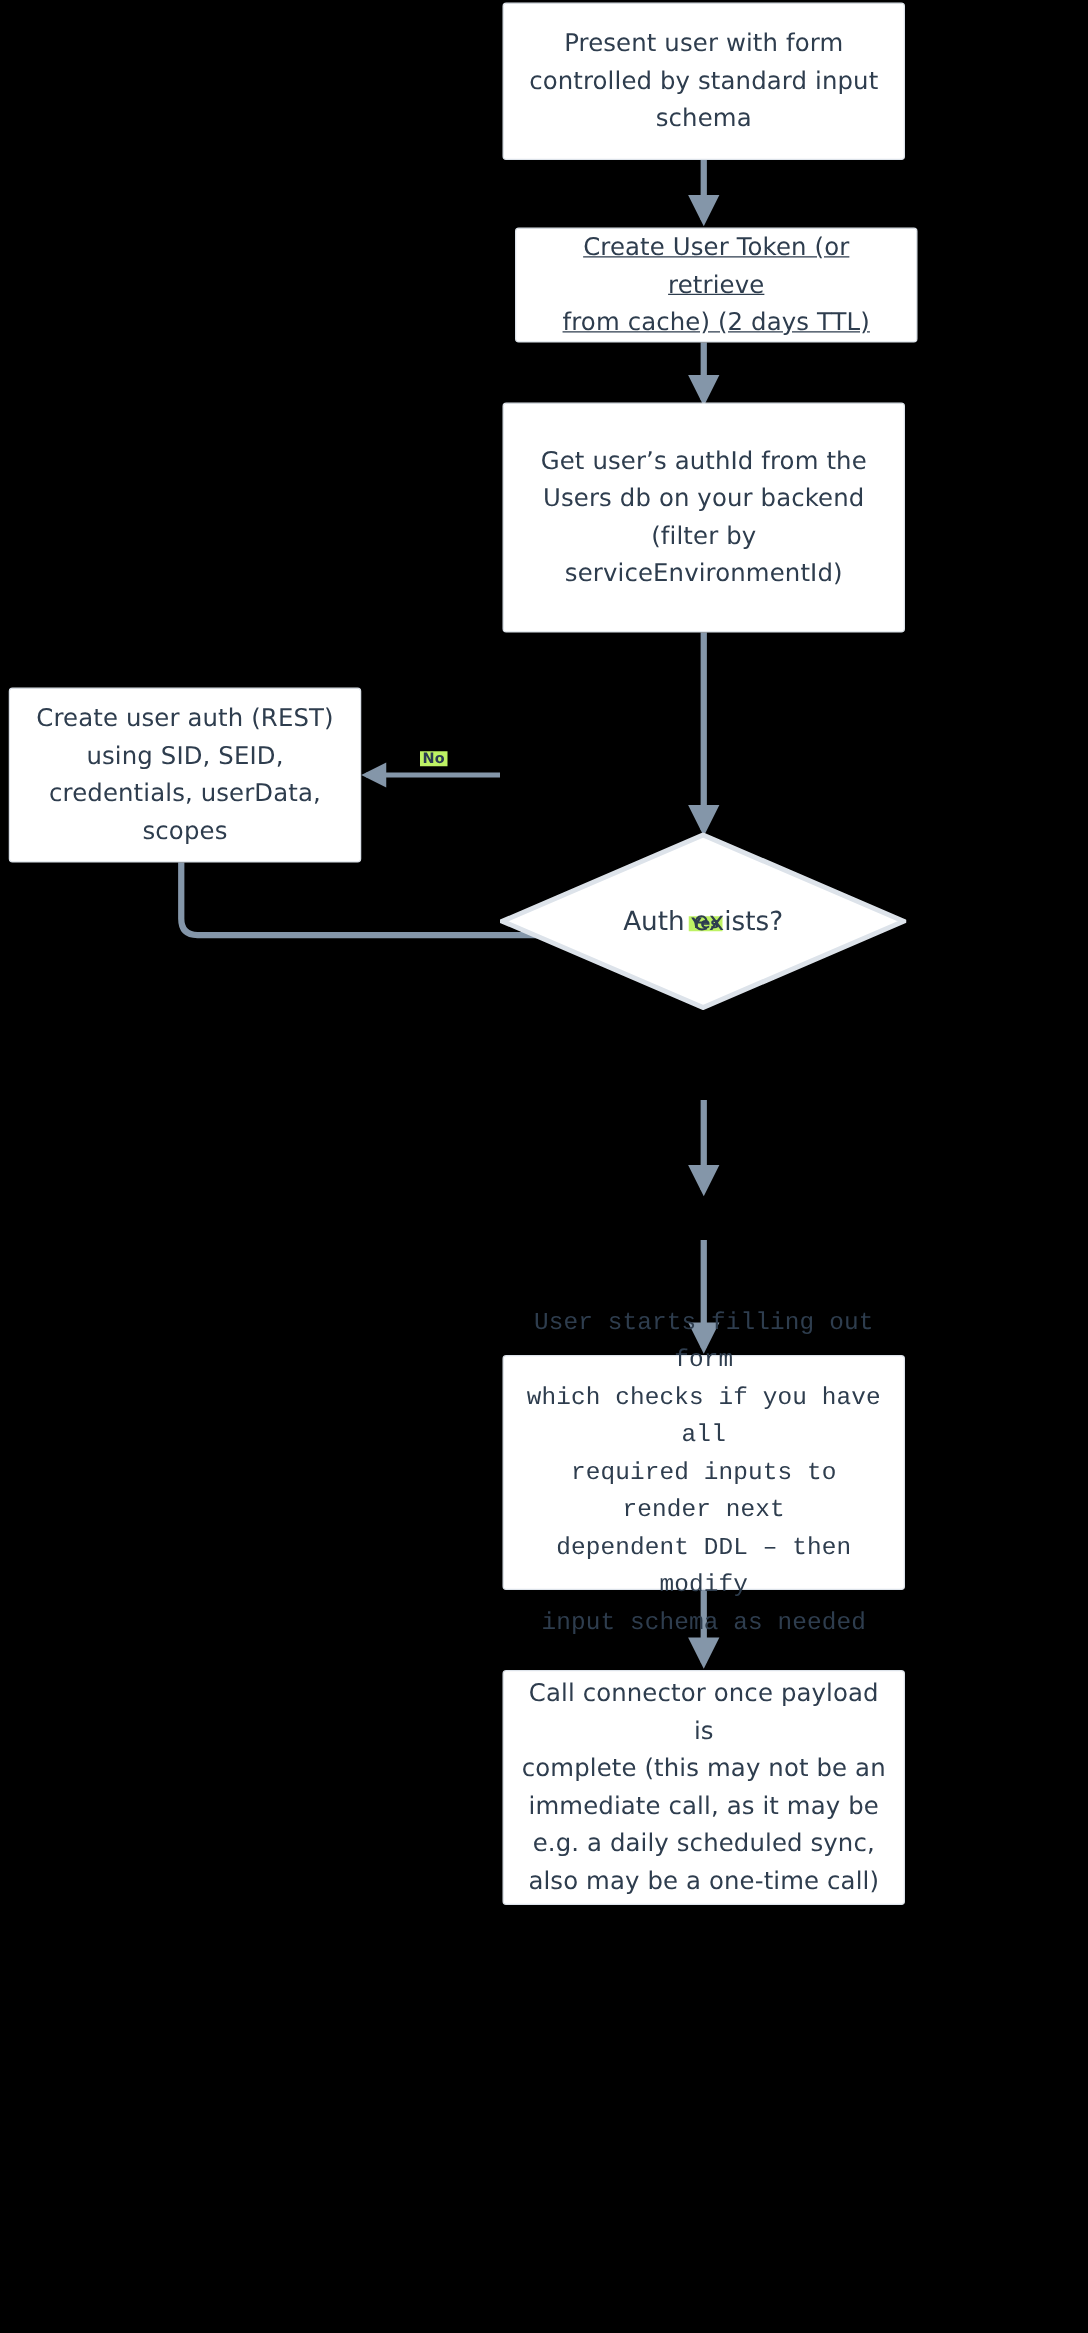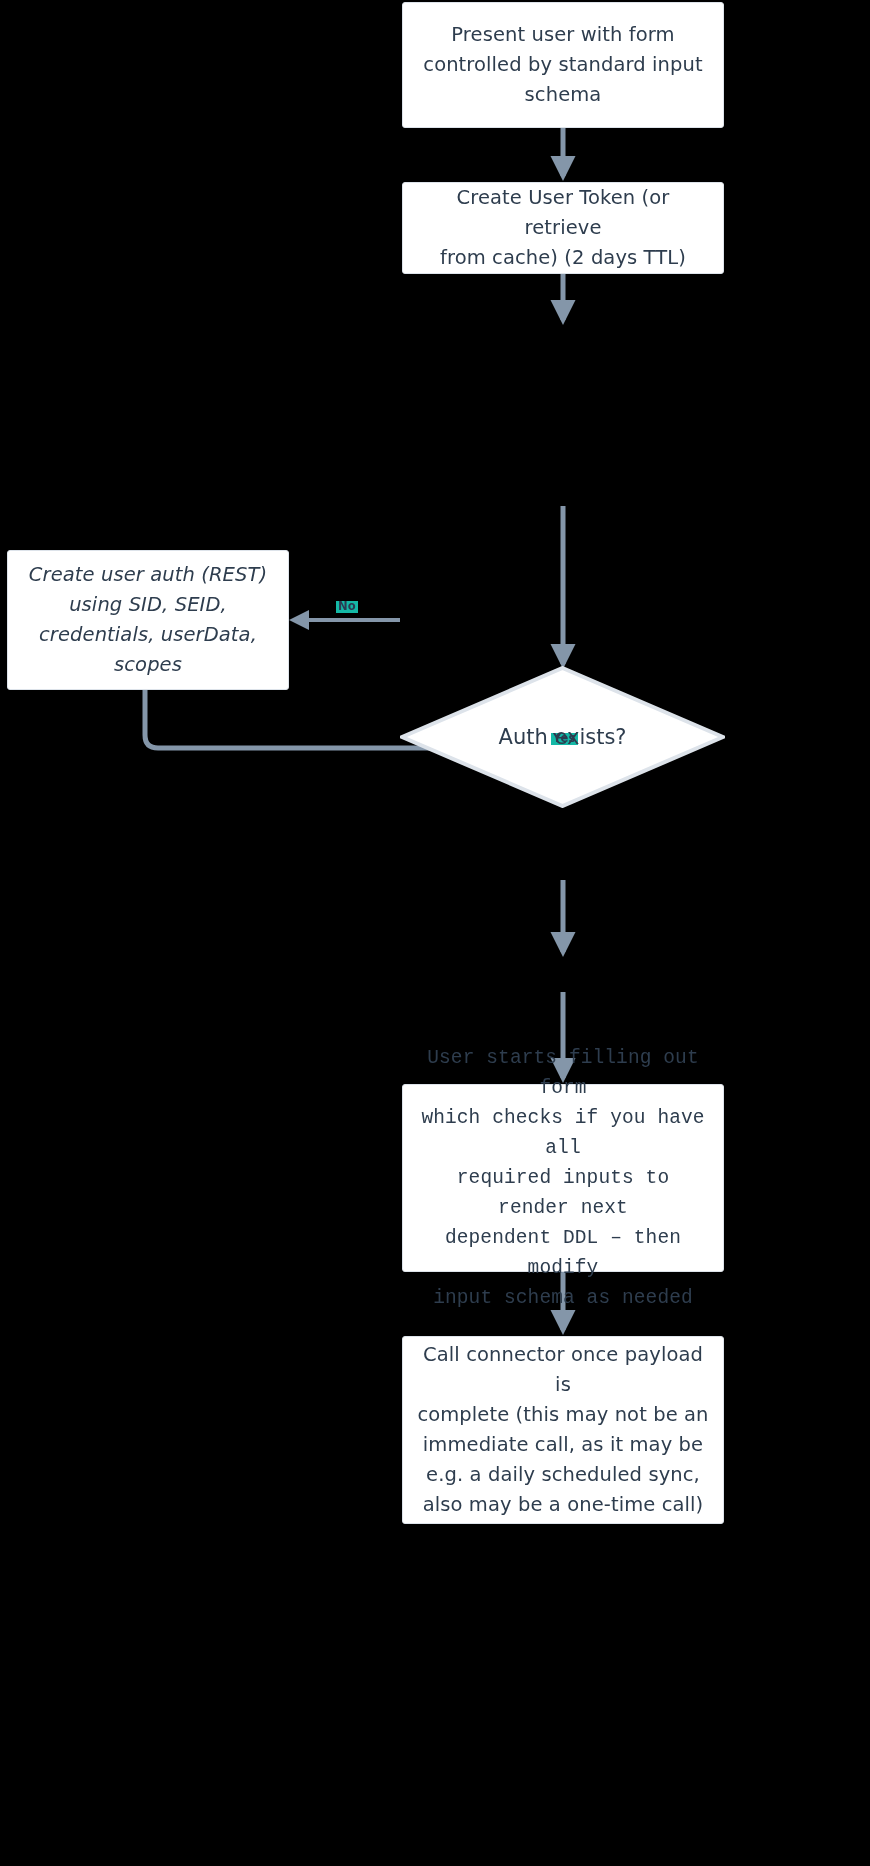--- a/index.html
+++ b/index.html
@@ -65,21 +65,21 @@
     position: relative;
     z-index: 2;
   }
 
   .edge-label {
     position: absolute;
     color: #2b3a52;
     font-size: 11.5px;
     font-weight: 700;
     letter-spacing: 0.2px;
-    background: #14b8a6;
+    background: #bef264;
     padding: 0 2px;
     line-height: 1;
   }
 </style>
 </head>
 <body>
 
 <div id="canvas">
 
   <svg id="edges" viewBox="0 0 870 1866" xmlns="http://www.w3.org/2000/svg">
@@ -106,34 +106,40 @@
 
     <path d="M 563 1272 L 563 1330" stroke="#8496a9" stroke-width="5" fill="none" marker-end="url(#arrow)"></path>
   </svg>
 
   <div class="node" style="left:402px; top:2px; width:322px; height:126px;">
     <span class="txt">Present user with form
 controlled by standard input
 schema</span>
   </div>
 
-  <div class="node" style="left:402px; top:182px; width:322px; height:92px;">
+  <div class="node" style="left:412px; top:182px; width:322px; height:92px;text-decoration:underline;">
     <span class="txt">Create User Token (or retrieve
 from cache) (2 days TTL)</span>
   </div>
 
+  <div class="node" style="left:402px; top:322px; width:322px; height:184px;">
+    <span class="txt">Get user’s authId from the
+Users db  on your backend
+(filter by
+serviceEnvironmentId)</span>
+  </div>
 
   <div class="decision" style="width: 325px; height: 142px; left: 400px; top: 666px;">
     <svg class="dshape" viewBox="0 0 325 142" preserveAspectRatio="none">
       <polygon points="162.5,2 323,71 162.5,140 2,71" fill="#ffffff" stroke="#dde3ea" stroke-width="4"></polygon>
     </svg>
     <span class="dlabel">Auth exists?</span>
   </div>
 
-  <div class="node" style="left:7px; top:550px; width:282px; height:140px;font-style:italic;">
+  <div class="node" style="left:7px; top:550px; width:282px; height:140px;">
     <span class="txt">Create user auth (REST)
 using SID, SEID,
 credentials, userData,
 scopes</span>
   </div>
 
 
   <div class="node" style="left:402px; top:1084px; width:322px; height:188px;font-family:Liberation Mono, monospace;">
     <span class="txt">User starts filling out form
 which checks if you have all

